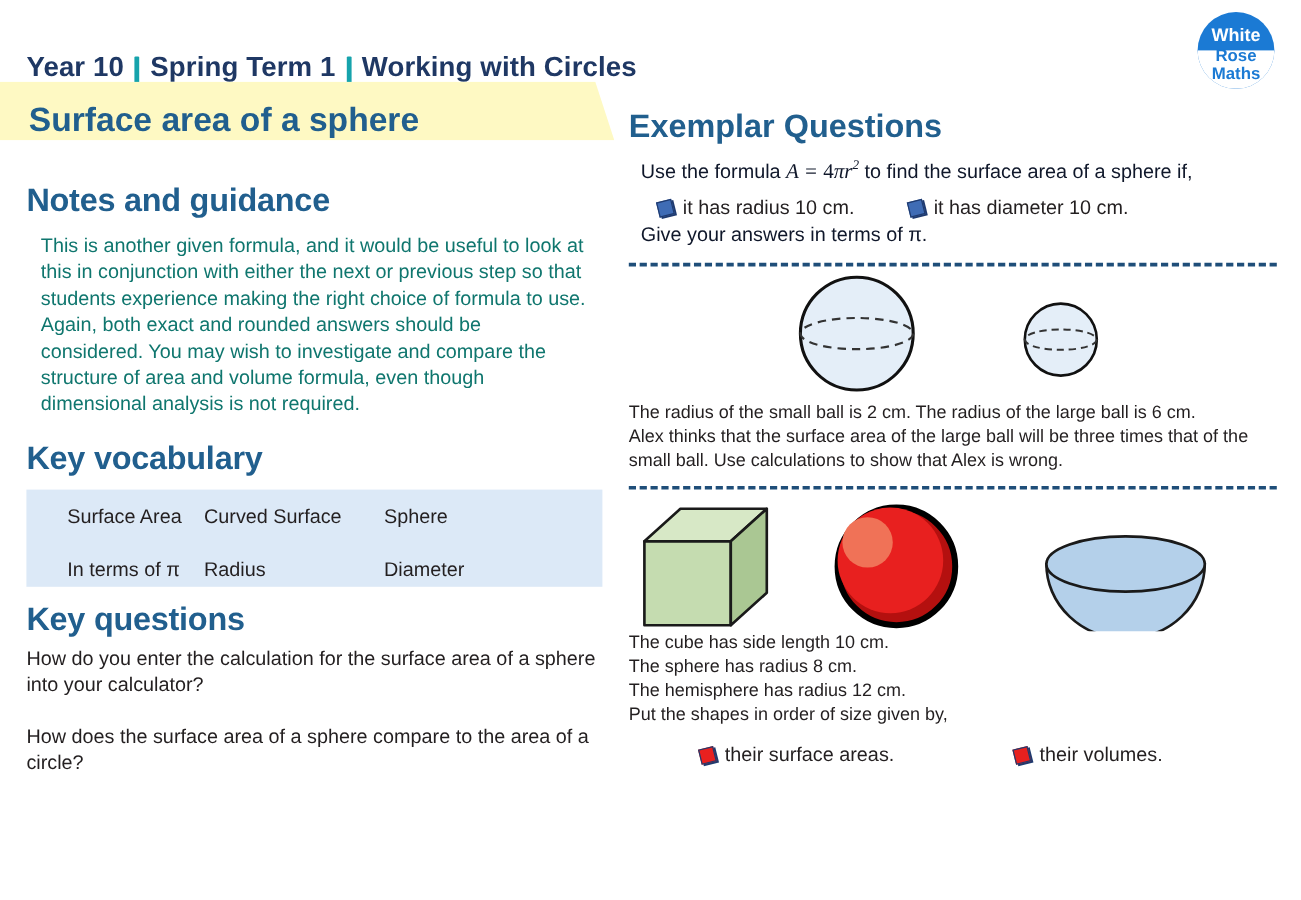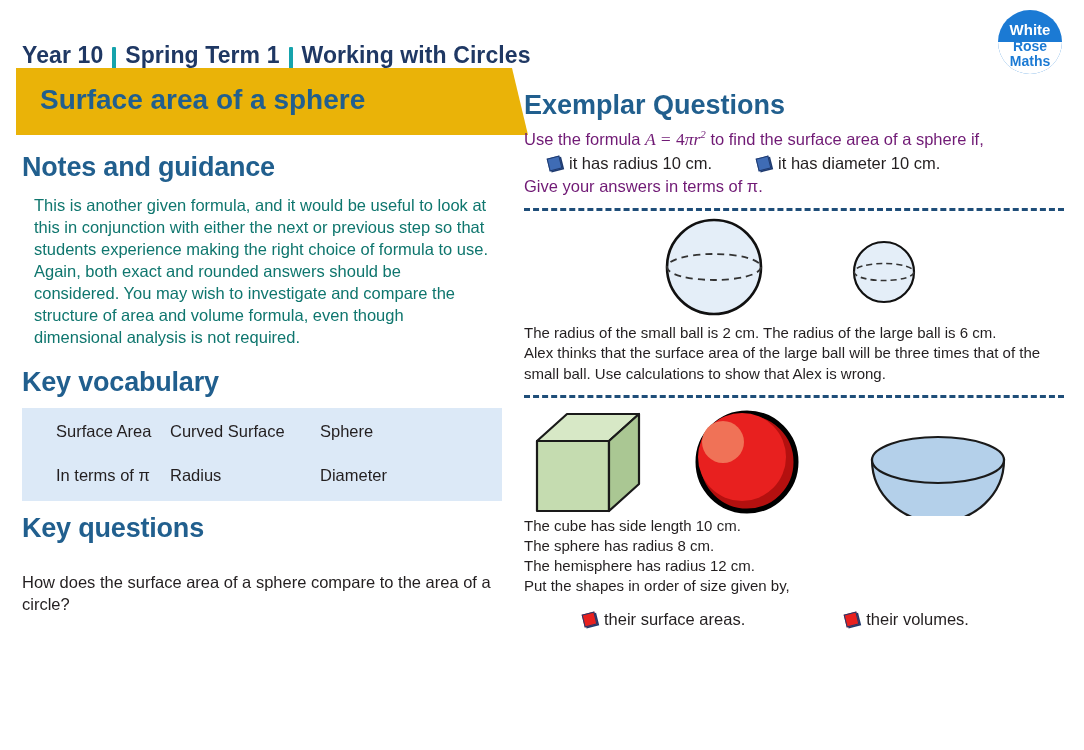--- a/index.html
+++ b/index.html
@@ -30,58 +30,57 @@
     background:#1b7ad4;overflow:hidden;
   }
   .logo .bottomhalf{position:absolute;left:0;top:50%;width:100%;height:50%;background:#ffffff;}
   .logo .txt{position:absolute;left:0;width:100%;text-align:center;font-weight:700;line-height:1;}
   .logo .l1{top:12px;font-size:15px;color:#ffffff;}
   .logo .l2{top:29px;font-size:14px;color:#1b7ad4;}
   .logo .l3{top:44px;font-size:14px;color:#1b7ad4;}
 
   
   .banner{
-    position:absolute;left:0;top:68px;width:512px;height:67px;
-    background:#eab308;
+    position:absolute;left:0;top:68px;width:512px;height:49px;
+    background:#fef9c3;
     clip-path:polygon(0 0, 496px 0, 512px 100%, 0 100%);
-    margin-left:16px;
   }
   .banner .btitle{
     position:absolute;left:24px;top:16px;
     font-size:28px;font-weight:700;color:#215f8e;white-space:nowrap;
   }
 
   
   .left{position:absolute;left:22px;top:152px;width:480px;}
   h2.sec{
     margin:0 0 4px 0;font-size:27px;font-weight:700;color:#215f8e;letter-spacing:-.2px;
   }
   .body-text{
     font-size:16.5px;line-height:1.33;color:#0f766e;margin:12px;
   }
   .vocab{
-    background:#dce9f7;margin-top:10px;padding:14px 0 16px 0;
+    background:#dce9f7;margin-top:10px;padding:14px 0 4px 0;
   }
   .vocab .vrow{display:flex;}
   .vocab .vcell{font-size:16.5px;color:#231f20;}
   .vocab .vcell.c0{width:148px;padding-left:34px;box-sizing:border-box;}
   .vocab .vcell.c1{width:150px;}
   .vocab .vcell.c2{width:140px;}
   .vocab .vrow+.vrow{margin-top:25px;}
 
   .kq{margin-top:6px;}
   .kq p{margin:0;font-size:16.5px;line-height:1.35;}
   .kq .gap{height:21px;}
 
   
   .right{position:absolute;left:524px;top:90px;width:540px;}
   .right h2{
     margin:0 0 6px 0;font-size:27px;font-weight:700;color:#215f8e;
   }
-  .q-text{font-size:16.5px;line-height:1.34;color:#701a75;margin:0;}
+  .q-text{font-size:16.5px;line-height:1.34;color:#0f172a;margin:10px;}
   .formula{font-family:"Liberation Serif", serif;font-style:italic;font-size:17.5px;}
   .formula .num{font-style:normal;}
   .formula sup{font-size:11px;}
 
   .bullets{display:flex;margin:3px 0 0 0;}
   .bullets .bl{display:flex;align-items:center;font-size:16.5px;}
   .bullets .bl.b1{margin-left:24px;}
   .bullets .bl.b2{margin-left:45px;}
 
   .bullet-sq{
@@ -142,20 +141,21 @@
       </div>
       <div class="vrow">
         <div class="vcell c0">In terms of π</div>
         <div class="vcell c1">Radius</div>
         <div class="vcell c2">Diameter</div>
       </div>
     </div>
 
     <h2 class="sec" style="margin-top:12px;">Key questions</h2>
     <div class="kq">
+      <p>How do you enter the calculation for the surface area of a sphere into your calculator?</p>
       <div class="gap"></div>
       <p>How does the surface area of a sphere compare to the area of a circle?</p>
     </div>
   </div>
 
   <div class="right">
 
     <h2>Exemplar Questions</h2>
 
     <p class="q-text"><span>Use the formula </span><span class="formula"><i>A</i> = <span class="num">4</span>π<i>r</i><sup>2</sup></span><span> to find the surface area of a sphere if,</span></p>

